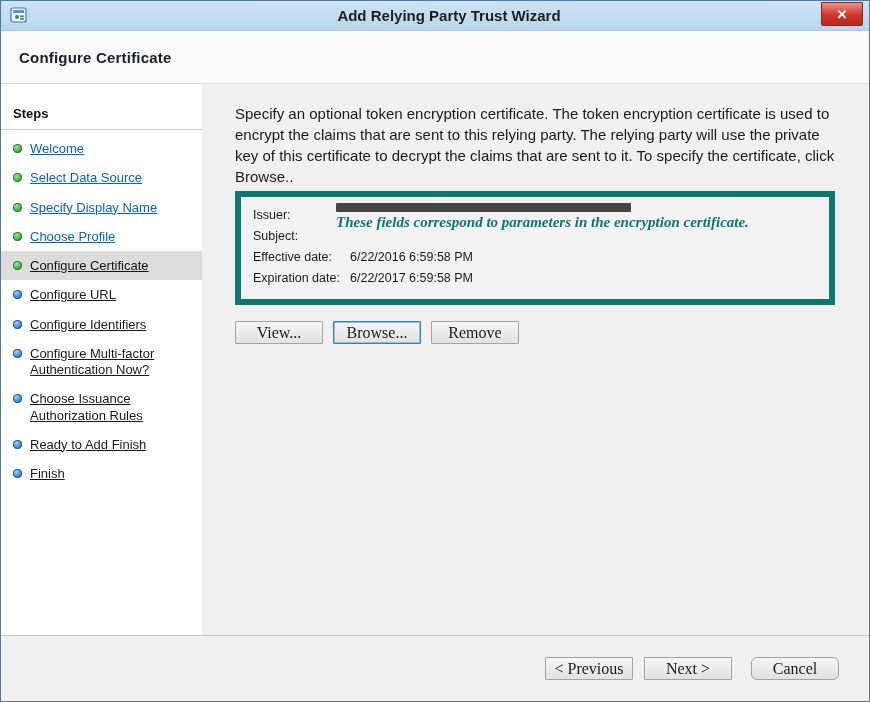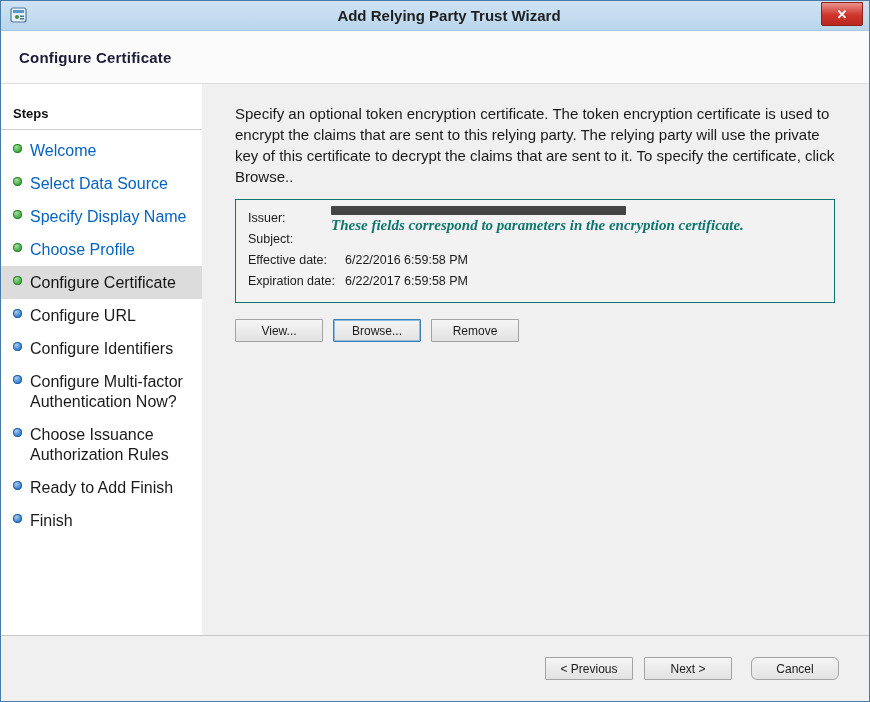--- a/index.html
+++ b/index.html
@@ -79,39 +79,39 @@
   }
   .step-item.done .bullet,
   .step-item.current .bullet {
     background: radial-gradient(circle at 35% 30%, #a5e0a5, var(--done-bullet, #2f9e2f) 75%);
     box-shadow: 0 0 0 1px #2a8a2a inset;
   }
   .step-item.todo .bullet {
     background: radial-gradient(circle at 35% 30%, #a9cef2, var(--todo-bullet, #2470c8) 75%);
     box-shadow: 0 0 0 1px #1e62af inset;
   }
-  .step-label { font-size: 16px; line-height: 1.25; color: #1a1a1a; }
+  .step-label { font-size: 13px; line-height: 1.25; color: #1a1a1a; text-decoration: underline; }
   .step-item.done .step-label { color: var(--link, #0563c1); }
   .step-item.current .step-label { color: #141414; }
   
   .main {
     flex: 1 1 auto;
     background: #f0f0f0;
     padding: 19px 30px 0 33px;
     position: relative;
   }
   .description {
     font-size: 15px; color: #1a1a1a; line-height: 1.4;
     width: 600px;
   }
   .cert-box {
     position: relative;
-    margin-top: 12px;
+    margin-top: 4px;
     width: 600px;
-    border: 1px solid #0f766e;
+    border: 6px solid #0f766e;
     padding: 8px 12px 10px 12px;
     background: #f2f2f2;
   }
   .cert-row { display: flex; font-size: 12.5px; line-height: 21px; color: #1a1a1a; }
   .cert-label { width: 97px; flex: 0 0 auto; }
   .cert-value { flex: 1 1 auto; }
   .redaction {
     position: absolute; left: 95px; top: 6px;
     width: 295px; height: 9px;
     background: #262626; opacity: .85; border-radius: 1px;
@@ -119,21 +119,21 @@
   .annotation {
     position: absolute; left: 95px; top: 17px;
     font-family: "Liberation Serif", "DejaVu Serif", serif;
     font-style: italic; font-weight: 700;
     font-size: 15px; color: #0f766e;
     white-space: nowrap;
   }
   
   .btn {
     min-width: 88px; height: 23px;
-    font-family: Liberation Sans, sans-serif; font-size: 12px; color: #1a1a1a;
+    font-family: Liberation Serif, serif; font-size: 16px; color: #1a1a1a;
     background: linear-gradient(#f5f5f5, #e2e2e2);
     border: 1px solid #a3a3a3; border-radius: 1px;
     cursor: default;
   }
   .btn.focused {
     border-color: #3c7fb1;
     box-shadow: inset 0 0 0 1px #8fbcdd;
   }
   .cert-buttons { display: flex; gap: 10px; margin-top: 16px; }
   

